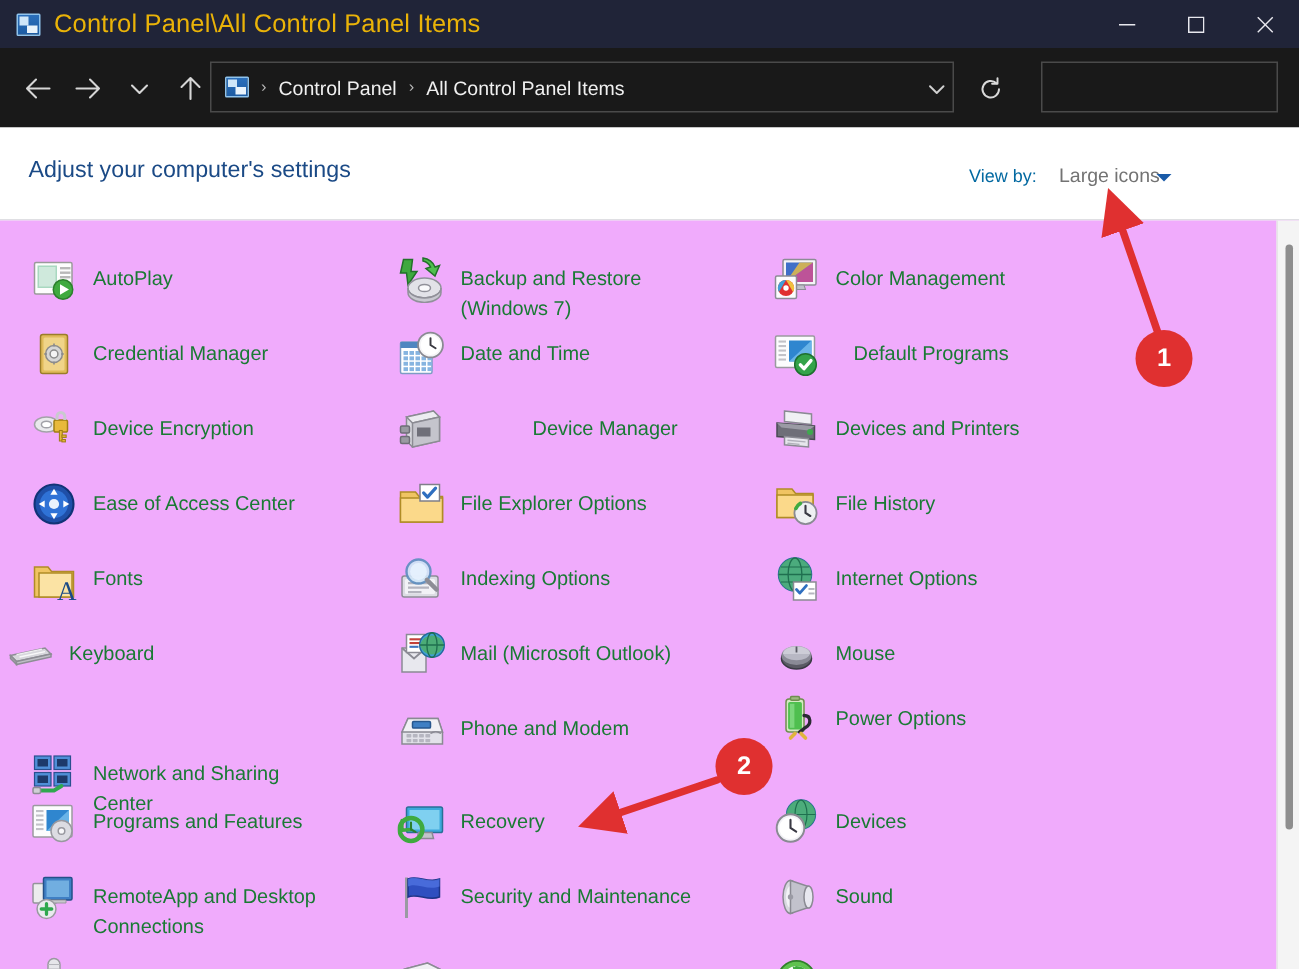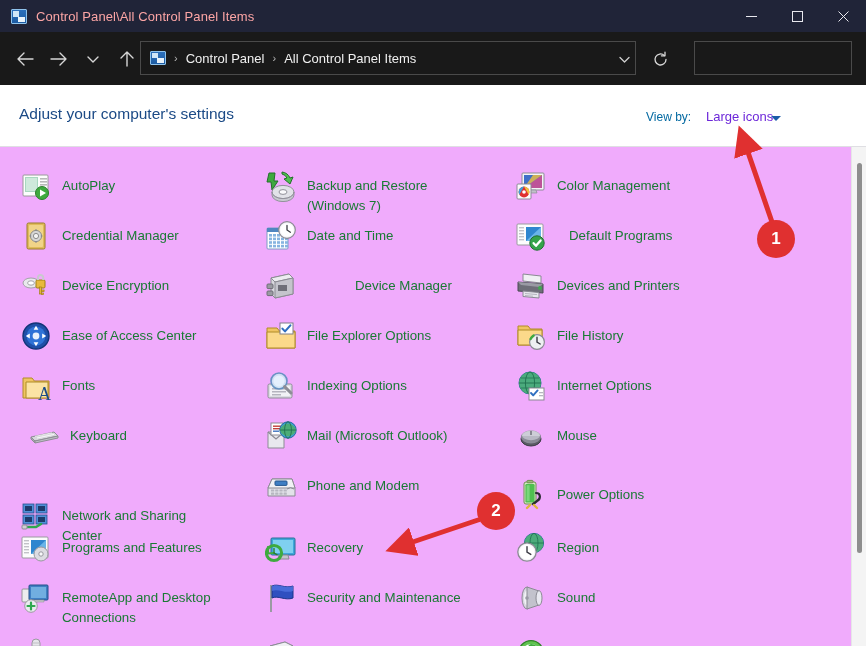--- a/index.html
+++ b/index.html
@@ -38,22 +38,22 @@
     width: 6px; height: 6px;
     background: #cfe6f8;
   }
   #titlebar-icon::after {
     content: "";
     position: absolute; right: 1px; bottom: 1px;
     width: 7px; height: 5px;
     background: #e9f3fb;
   }
   #titlebar-title {
-    color: #fca5a5;
-    font-size: 13px;
+    color: #eab308;
+    font-size: 17px;
     letter-spacing: .1px;
     white-space: nowrap;
   }
   #winbuttons {
     position: absolute; right: 0; top: 0;
     height: 32px;
     display: flex;
   }
   .winbtn {
     width: 46px; height: 32px;
@@ -166,21 +166,21 @@
     white-space: nowrap;
   }
   #viewby-label {
     position: absolute; left: 646px; top: 25px;
     font-size: 12px;
     color: #0369a1;
   }
   #viewby-value {
     position: absolute; left: 706px; top: 24px;
     font-size: 13px;
-    color: #6d28d9;
+    color: #737373;
     white-space: nowrap;
   }
   #viewby-caret {
     position: absolute; left: 771px; top: 31px;
     width: 0; height: 0;
     border-left: 5px solid transparent;
     border-right: 5px solid transparent;
     border-top: 5px solid #1a5ba8;
   }
   #header-rule {
@@ -410,21 +410,21 @@
       <div class="cp-item" style="left: 20px; top: 223px;">
         <div class="cp-icon">
           <svg xmlns="http://www.w3.org/2000/svg" width="32" height="32" viewBox="0 0 32 32">
             <path d="M3 8 h9 l2.4 3 H29 v17 H3z" fill="#f0c462" stroke="#b08c26"></path>
        <path d="M6 12 h22 v16 H6z" fill="#fbe3a4" stroke="#b08c26"></path>
        <text x="18" y="30" font-family="Liberation Serif, serif" font-size="18" fill="#1b4a86">A</text>
           </svg>
         </div>
         <div class="cp-label">Fonts</div>
       </div>
-      <div class="cp-item" style="left: 28px; top: 273px;">
+      <div class="cp-item" style="left: 4px; top: 273px;">
         <div class="cp-icon">
           <svg xmlns="http://www.w3.org/2000/svg" width="32" height="32" viewBox="0 0 32 32">
             <path d="M3 17 L26 12 L30 16 L7 21 Z" fill="#d7d7dc" stroke="#8d8d94"></path>
        <path d="M3 17 L7 21 L7 23 L3 19 Z" fill="#a9a9b0" stroke="#8d8d94"></path>
        <path d="M7 21 L30 16 L30 18 L7 23 Z" fill="#bfbfc6" stroke="#8d8d94"></path>
        <g stroke="#ffffff" stroke-width=".9" opacity=".85">
               <line x1="7" y1="16.4" x2="24" y2="12.8"></line>
               <line x1="9" y1="18" x2="26" y2="14.4"></line>
             </g>
           </svg>
@@ -757,21 +757,21 @@
           <svg xmlns="http://www.w3.org/2000/svg" width="32" height="32" viewBox="0 0 32 32">
             <ellipse cx="16" cy="19" rx="10" ry="7" fill="#5a5a64" stroke="#3a3a44"></ellipse>
        <ellipse cx="16" cy="17" rx="10" ry="6.4" fill="#8a8a96"></ellipse>
        <ellipse cx="16" cy="15.4" rx="9" ry="4.8" fill="#b8b8c4"></ellipse>
        <path d="M7 16 a9 5 0 0 1 18 0z" fill="#d6d6e0" opacity=".7"></path>
        <line x1="16" y1="11" x2="16" y2="15" stroke="#5a5a64" stroke-width="1.2"></line>
           </svg>
         </div>
         <div class="cp-label">Mouse</div>
       </div>
-      <div class="cp-item" style="left: 515px; top: 332px;">
+      <div class="cp-item" style="left: 515px; top: 316px;">
         <div class="cp-icon">
           <svg xmlns="http://www.w3.org/2000/svg" width="32" height="32" viewBox="0 0 32 32">
             <rect x="9" y="3" width="12" height="22" rx="2" fill="#d6e8c4" stroke="#6f8f4f"></rect>
        <rect x="12" y="1.4" width="6" height="2.4" rx=".8" fill="#9fb87f" stroke="#6f8f4f"></rect>
        <rect x="10.4" y="5" width="9.2" height="18.4" rx="1.2" fill="#4fbf4f"></rect>
        <rect x="11.6" y="6.2" width="3" height="16" fill="#8fe08f" opacity=".7"></rect>
        <path d="M21 14 c5 0 5 6 1 8 l-4 3" fill="none" stroke="#2a2a32" stroke-width="2.2" stroke-linecap="round"></path>
        <path d="M15 26 l-3 3 M19 26 l3 3" stroke="#e0b43c" stroke-width="2.4" stroke-linecap="round"></path>
           </svg>
         </div>
@@ -782,21 +782,21 @@
           <svg xmlns="http://www.w3.org/2000/svg" width="32" height="32" viewBox="0 0 32 32">
             <circle cx="19" cy="11" r="9.6" fill="#3fa0d8" stroke="#236b9a"></circle>
        <path d="M9.4 11 a9.6 9.6 0 0 1 19.2 0 a9.6 9.6 0 0 1 -19.2 0z" fill="#4fae66" opacity=".82"></path>
        <ellipse cx="19" cy="11" rx="4" ry="9.6" fill="none" stroke="#1f6f4f" stroke-width=".8"></ellipse>
        <line x1="9.4" y1="11" x2="28.6" y2="11" stroke="#1f6f4f" stroke-width=".8"></line>
        <circle cx="12" cy="20" r="9.2" fill="#f2f2f6" stroke="#8a8a93" stroke-width="1.3"></circle>
        <circle cx="12" cy="20" r="7.4" fill="#ffffff"></circle>
        <path d="M12 14.6 V20 l3.8 2.4" stroke="#3a3a44" stroke-width="1.4" fill="none" stroke-linecap="round"></path>
           </svg>
         </div>
-        <div class="cp-label">Region</div>
+        <div class="cp-label">Devices</div>
       </div>
       <div class="cp-item" style="left: 515px; top: 435px;">
         <div class="cp-icon">
           <svg xmlns="http://www.w3.org/2000/svg" width="32" height="32" viewBox="0 0 32 32">
             <ellipse cx="12" cy="16" rx="5" ry="11" fill="#d8d8e0" stroke="#8a8a93"></ellipse>
        <ellipse cx="12" cy="16" rx="3" ry="7.4" fill="#f2f2f6"></ellipse>
        <path d="M12 5 L24 9 L24 23 L12 27z" fill="#c2c2cc" stroke="#8a8a93"></path>
        <ellipse cx="24" cy="16" rx="3" ry="7.4" fill="#e8e8f0" stroke="#8a8a93"></ellipse>
        <circle cx="12" cy="16" r="1.8" fill="#9a9aa4"></circle>
           </svg>

